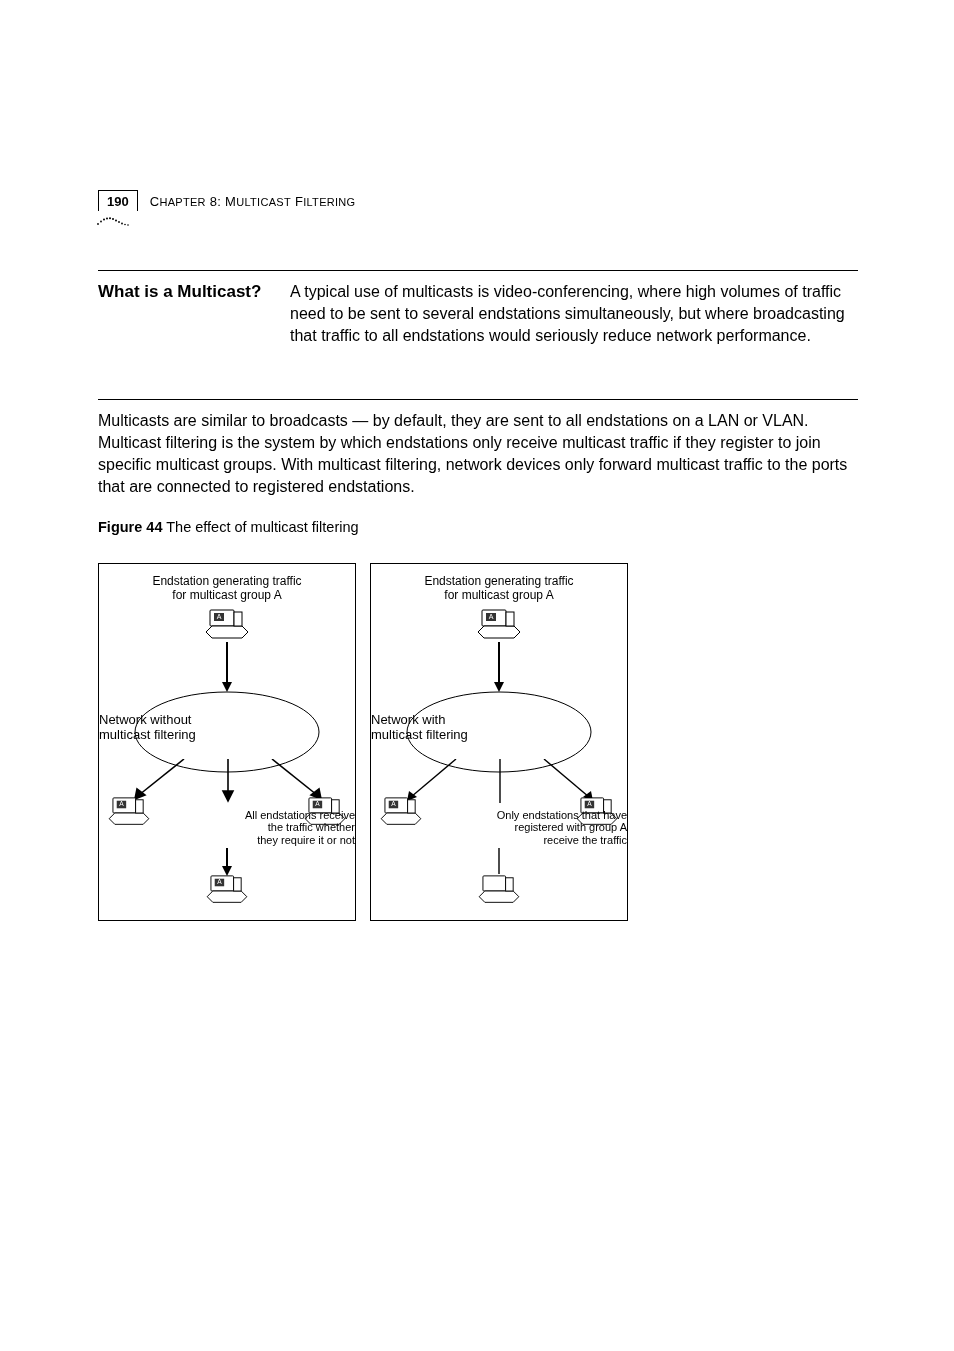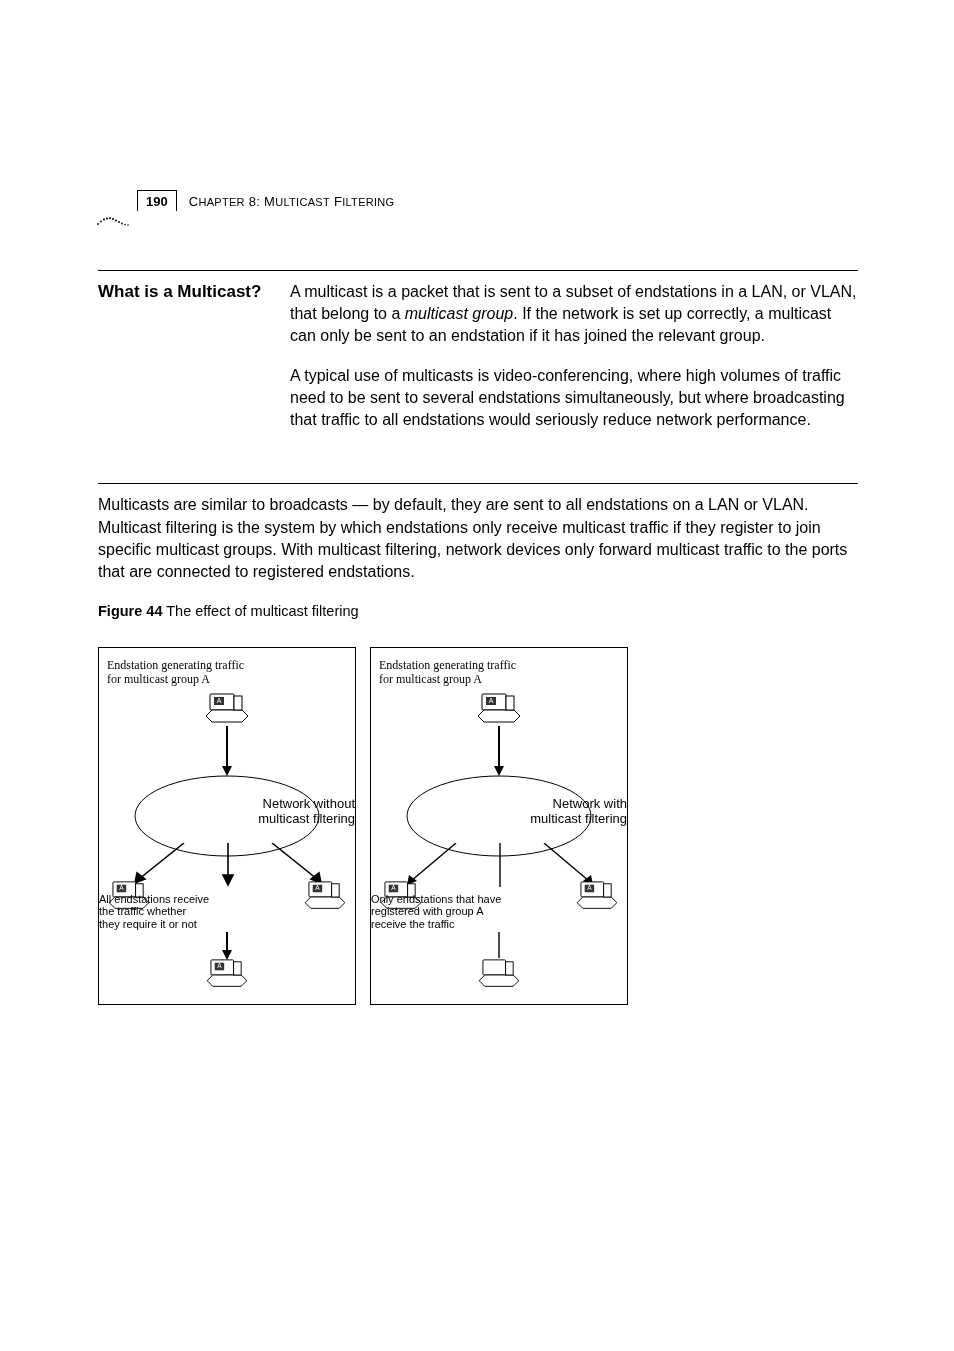--- a/index.html
+++ b/index.html
@@ -28,21 +28,20 @@
     align-items: baseline;
     font-size: 13px;
   }
   .page-num-box {
     border: 1.2px solid #000;
     border-bottom: none;
     padding: 3px 8px 2px 8px;
     font-weight: 700;
     font-size: 13px;
     margin-right: 12px;
-    margin-left: 39px;
   }
   .chapter-text {
     font-variant: small-caps;
     letter-spacing: 0.3px;
     font-size: 13px;
   }
   .dots-icon {
     position: absolute;
     top: 24px;
     left: -2px;
@@ -87,47 +86,47 @@
   }
   .panel {
     border: 1.2px solid #000;
     padding: 10px 8px 12px 8px;
     width: 258px;
     height: 358px;
     position: relative;
     box-sizing: border-box;
   }
   .panel-top-text {
-    text-align: left;
-    font-family: Liberation Serif, serif;
+    text-align: center;
+    font-family: Liberation Sans, sans-serif;
     font-size: 12px;
     line-height: 1.2;
   }
   .network-ellipse {
     position: absolute;
     left: 50%;
     transform: translateX(-50%);
     top: 125px;
   }
   .ellipse-label {
     position: absolute;
     top: 148px;
     left: 0;
     right: 0;
-    text-align: right;
+    text-align: left;
     font-family: "Segoe UI", Arial, sans-serif;
     font-size: 13px;
     line-height: 1.2;
   }
   .bottom-label {
     position: absolute;
     top: 245px;
     left: 0;
     right: 0;
-    text-align: left;
+    text-align: right;
     font-family: "Segoe UI", Arial, sans-serif;
     font-size: 11px;
     line-height: 1.15;
   }
 </style>
 </head>
 <body>
 
 <div class="page">
 
@@ -152,21 +151,20 @@
       <circle cx="29" cy="10.5" r="0.8"></circle>
         <circle cx="32" cy="11" r="0.8"></circle>
     </g>
   </svg>
 
   <div class="content">
 
     <div class="section">
       <div class="section-left">What is a Multicast?</div>
       <div class="section-right">
-        <p class="para">A multicast is a packet that is sent to a subset of endstations in a LAN, or VLAN, that belong to a <i>multicast group</i>. If the network is set up correctly, a multicast can only be sent to an endstation if it has joined the relevant group.</p>
         <p class="para">A typical use of multicasts is video-conferencing, where high volumes of traffic need to be sent to several endstations simultaneously, but where broadcasting that traffic to all endstations would seriously reduce network performance.</p>
       </div>
     </div>
 
     <div class="section">
       <div class="section-right">
         <p class="para">Multicasts are similar to broadcasts — by default, they are sent to all endstations on a LAN or VLAN. Multicast filtering is the system by which endstations only receive multicast traffic if they register to join specific multicast groups. With multicast filtering, network devices only forward multicast traffic to the ports that are connected to registered endstations.</p>
 
         <div class="figure-caption">
           <b>Figure 44</b><span>   The effect of multicast filtering</span>

